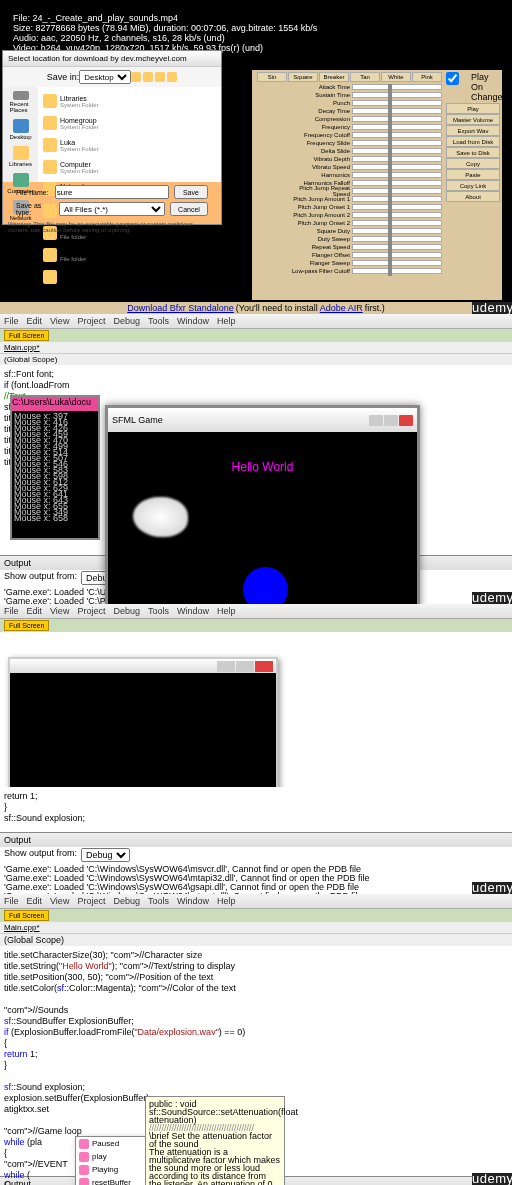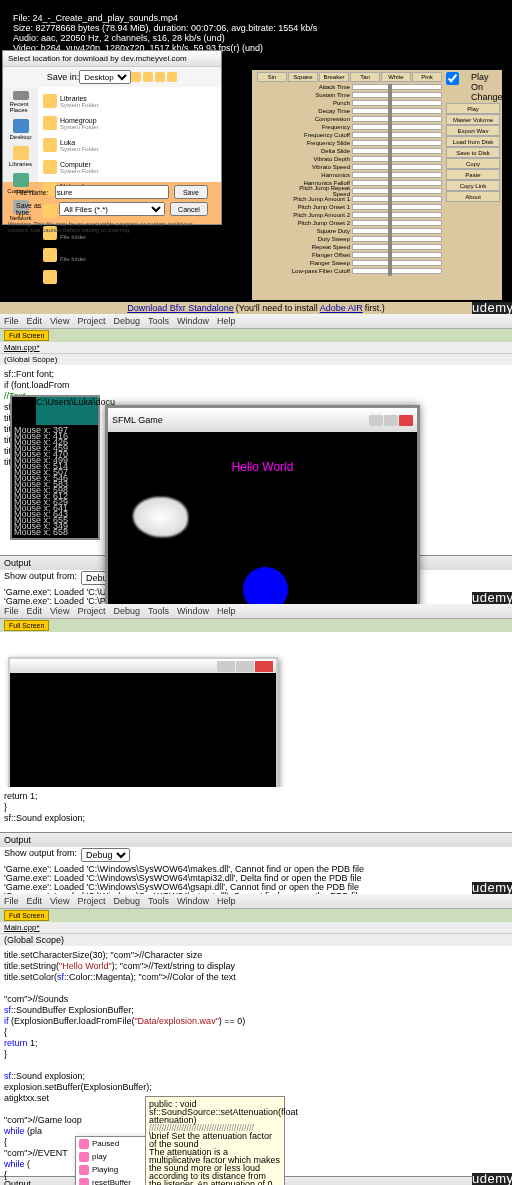--- a/index.html
+++ b/index.html
@@ -59,21 +59,21 @@
 .sfml-close{margin-left:auto;display:flex;gap:1px;}
 .sfml-close span{width:14px;height:11px;background:#e04040;border-radius:1px;}
 .sfml-close span:first-child{background:#ccc;}
 .sfml-close span:nth-child(2){background:#ccc;}
 .sfml-body{position:relative;height:234px;background:#000;}
 .hello{position:absolute;top:30px;left:50%;transform:translateX(-50%);color:#f0f;font-size:12px;font-family:Arial;}
 .cloud{position:absolute;top:65px;left:25px;width:55px;height:40px;background:radial-gradient(#fff,#ccc);border-radius:50% 50% 45% 55%;filter:blur(1px);}
 .ball{position:absolute;top:135px;left:135px;width:45px;height:45px;background:#00f;border-radius:50%;}
 .cgku{position:absolute;bottom:15px;left:50%;transform:translateX(-50%);color:#fc0;font-size:14px;font-family:Arial;font-weight:bold;}
 .console-win{position:absolute;top:30px;left:10px;width:90px;height:145px;background:#000;border:2px solid #888;}
-.console-title{background:#0f766e;height:28px;margin-left:24px;}
+.console-title{background:#ec4899;height:14px;}
 .console-body{padding:2px;font-family:monospace;font-size:5px;color:#ccc;line-height:6px;}
 .output-panel{background:#fff;border-top:1px solid #888;}
 .output-header{background:linear-gradient(#eee,#ddd);padding:2px 4px;font-size:8px;display:flex;align-items:center;gap:5px;}
 .output-body{padding:2px 4px;font-family:Consolas,monospace;font-size:7px;line-height:9px;}
 .status-bar{background:#3c5a8a;color:#fff;padding:2px 4px;font-size:8px;display:flex;gap:20px;}
 .status-bar span:first-child{flex:0;}
 .status-right{margin-left:auto;display:flex;gap:12px;}
 .udemy{position:absolute;bottom:0;right:0;width:40px;height:12px;background:#222;color:#fff;font-size:13px;text-align:center;line-height:12px;letter-spacing:0.5px;}
 .time-stamp{position:absolute;bottom:12px;right:2px;font-size:7px;color:#fff;}
 .black-win{position:absolute;top:25px;left:8px;width:270px;height:160px;background:#000;border:2px solid #ccc;box-shadow:2px 2px 6px rgba(0,0,0,0.4);}
@@ -480,22 +480,22 @@
   </div>
   <div class="output-panel">
     <div class="output-header">
         <span>Output</span>
       </div>
     <div style="padding:1px 4px;font-size:8px;display:flex;gap:4px;">
         <span>Show output from:</span>
         <select><option>Debug</option></select>
       </div>
     <div class="output-body" id="output2">
-        <div>'Game.exe': Loaded 'C:\Windows\SysWOW64\makes.dll', Cannot find or open the PDB file</div>
-        <div>'Game.exe': Loaded 'C:\Windows\SysWOW64\mtapi32.dll', Delta find or open the PDB file</div>
+        <div>'Game.exe': Loaded 'C:\Windows\SysWOW64\msvcr.dll', Cannot find or open the PDB file</div>
+        <div>'Game.exe': Loaded 'C:\Windows\SysWOW64\mtapi32.dll', Cannot find or open the PDB file</div>
         <div>'Game.exe': Loaded 'C:\Windows\SysWOW64\gsapi.dll', Cannot find or open the PDB file</div>
         <div>'Game.exe': Loaded 'C:\Windows\SysWOW64\mtrust.dll', Cannot find or open the PDB file</div>
         <div>'Game.exe': Loaded 'C:\Windows\SysWOW64\crypt32.dll', Cannot find or open the PDB file</div>
         <div>'Game.exe': Loaded 'C:\Windows\SysWOW64\msasn1.dll', Cannot find or open the PDB file</div>
         <div>'Game.exe': Unloaded 'C:\Windows\SysWOW64\atigktxx.dll'</div>
         <div>'Game.exe': Loaded 'C:\Windows\SysWOW64\atigktxx.dll', Cannot find or open the PDB file</div>
       </div>
   </div>
   <div class="status-bar">
     <span>Ready</span>
@@ -525,20 +525,21 @@
       <span class="fs-btn">Full Screen</span>
     </div>
   <div class="vs-tabs">Main.cpp*</div>
   <div style="background:#eee;padding:1px 4px;font-size:8px;display:flex;">
       <span style="flex:1">(Global Scope)</span>
     </div>
   <div class="code-area" style="height:230px;position:relative;">
     <div id="code3">
         <div>    title.setCharacterSize(30); <span class="&lt;span">"com"</span>&gt;//Character size</div>
         <div>    title.setString(<span class="str">"Hello World"</span>); <span class="&lt;span">"com"</span>&gt;//Text/string to display</div>
+        <div>    title.setPosition(300, 50); <span class="&lt;span">"com"</span>&gt;//Position of the text</div>
         <div>    title.setColor(<span class="kw">sf</span>::Color::Magenta); <span class="&lt;span">"com"</span>&gt;//Color of the text</div>
         <div>&nbsp;</div>
         <div>    <span class="&lt;span">"com"</span>&gt;//Sounds</div>
         <div>    <span class="kw">sf</span>::SoundBuffer ExplosionBuffer;</div>
         <div>    <span class="kw">if</span> (ExplosionBuffer.loadFromFile(<span class="str">"Data/explosion.wav"</span>) == 0)</div>
         <div>    {</div>
         <div>        <span class="kw">return</span> 1;</div>
         <div>    }</div>
         <div>&nbsp;</div>
         <div>    <span class="kw">sf</span>::Sound explosion;</div>

